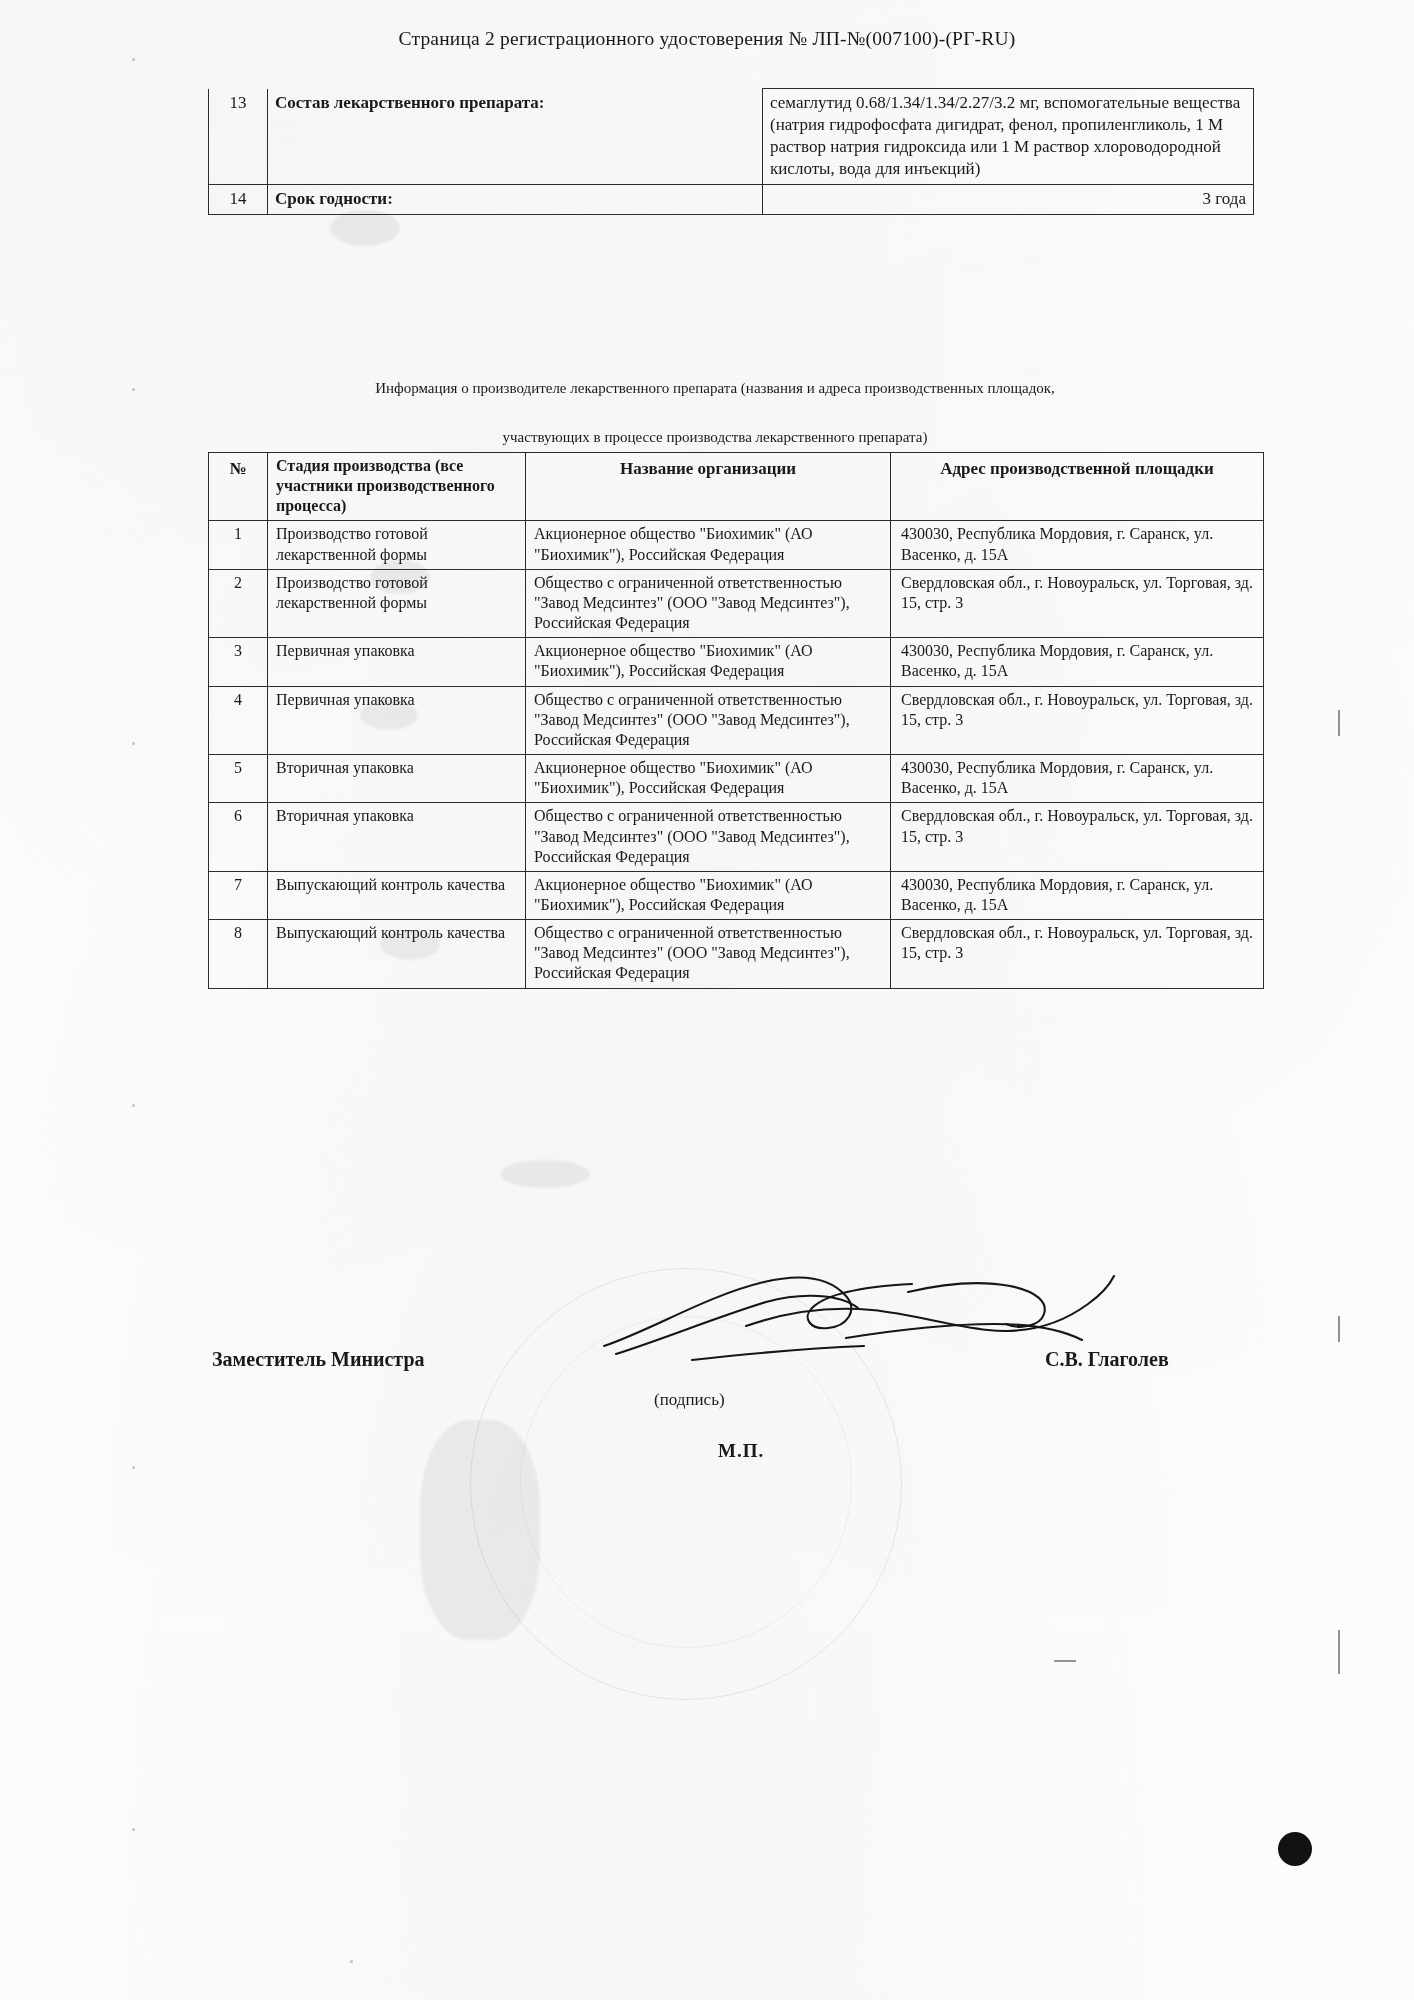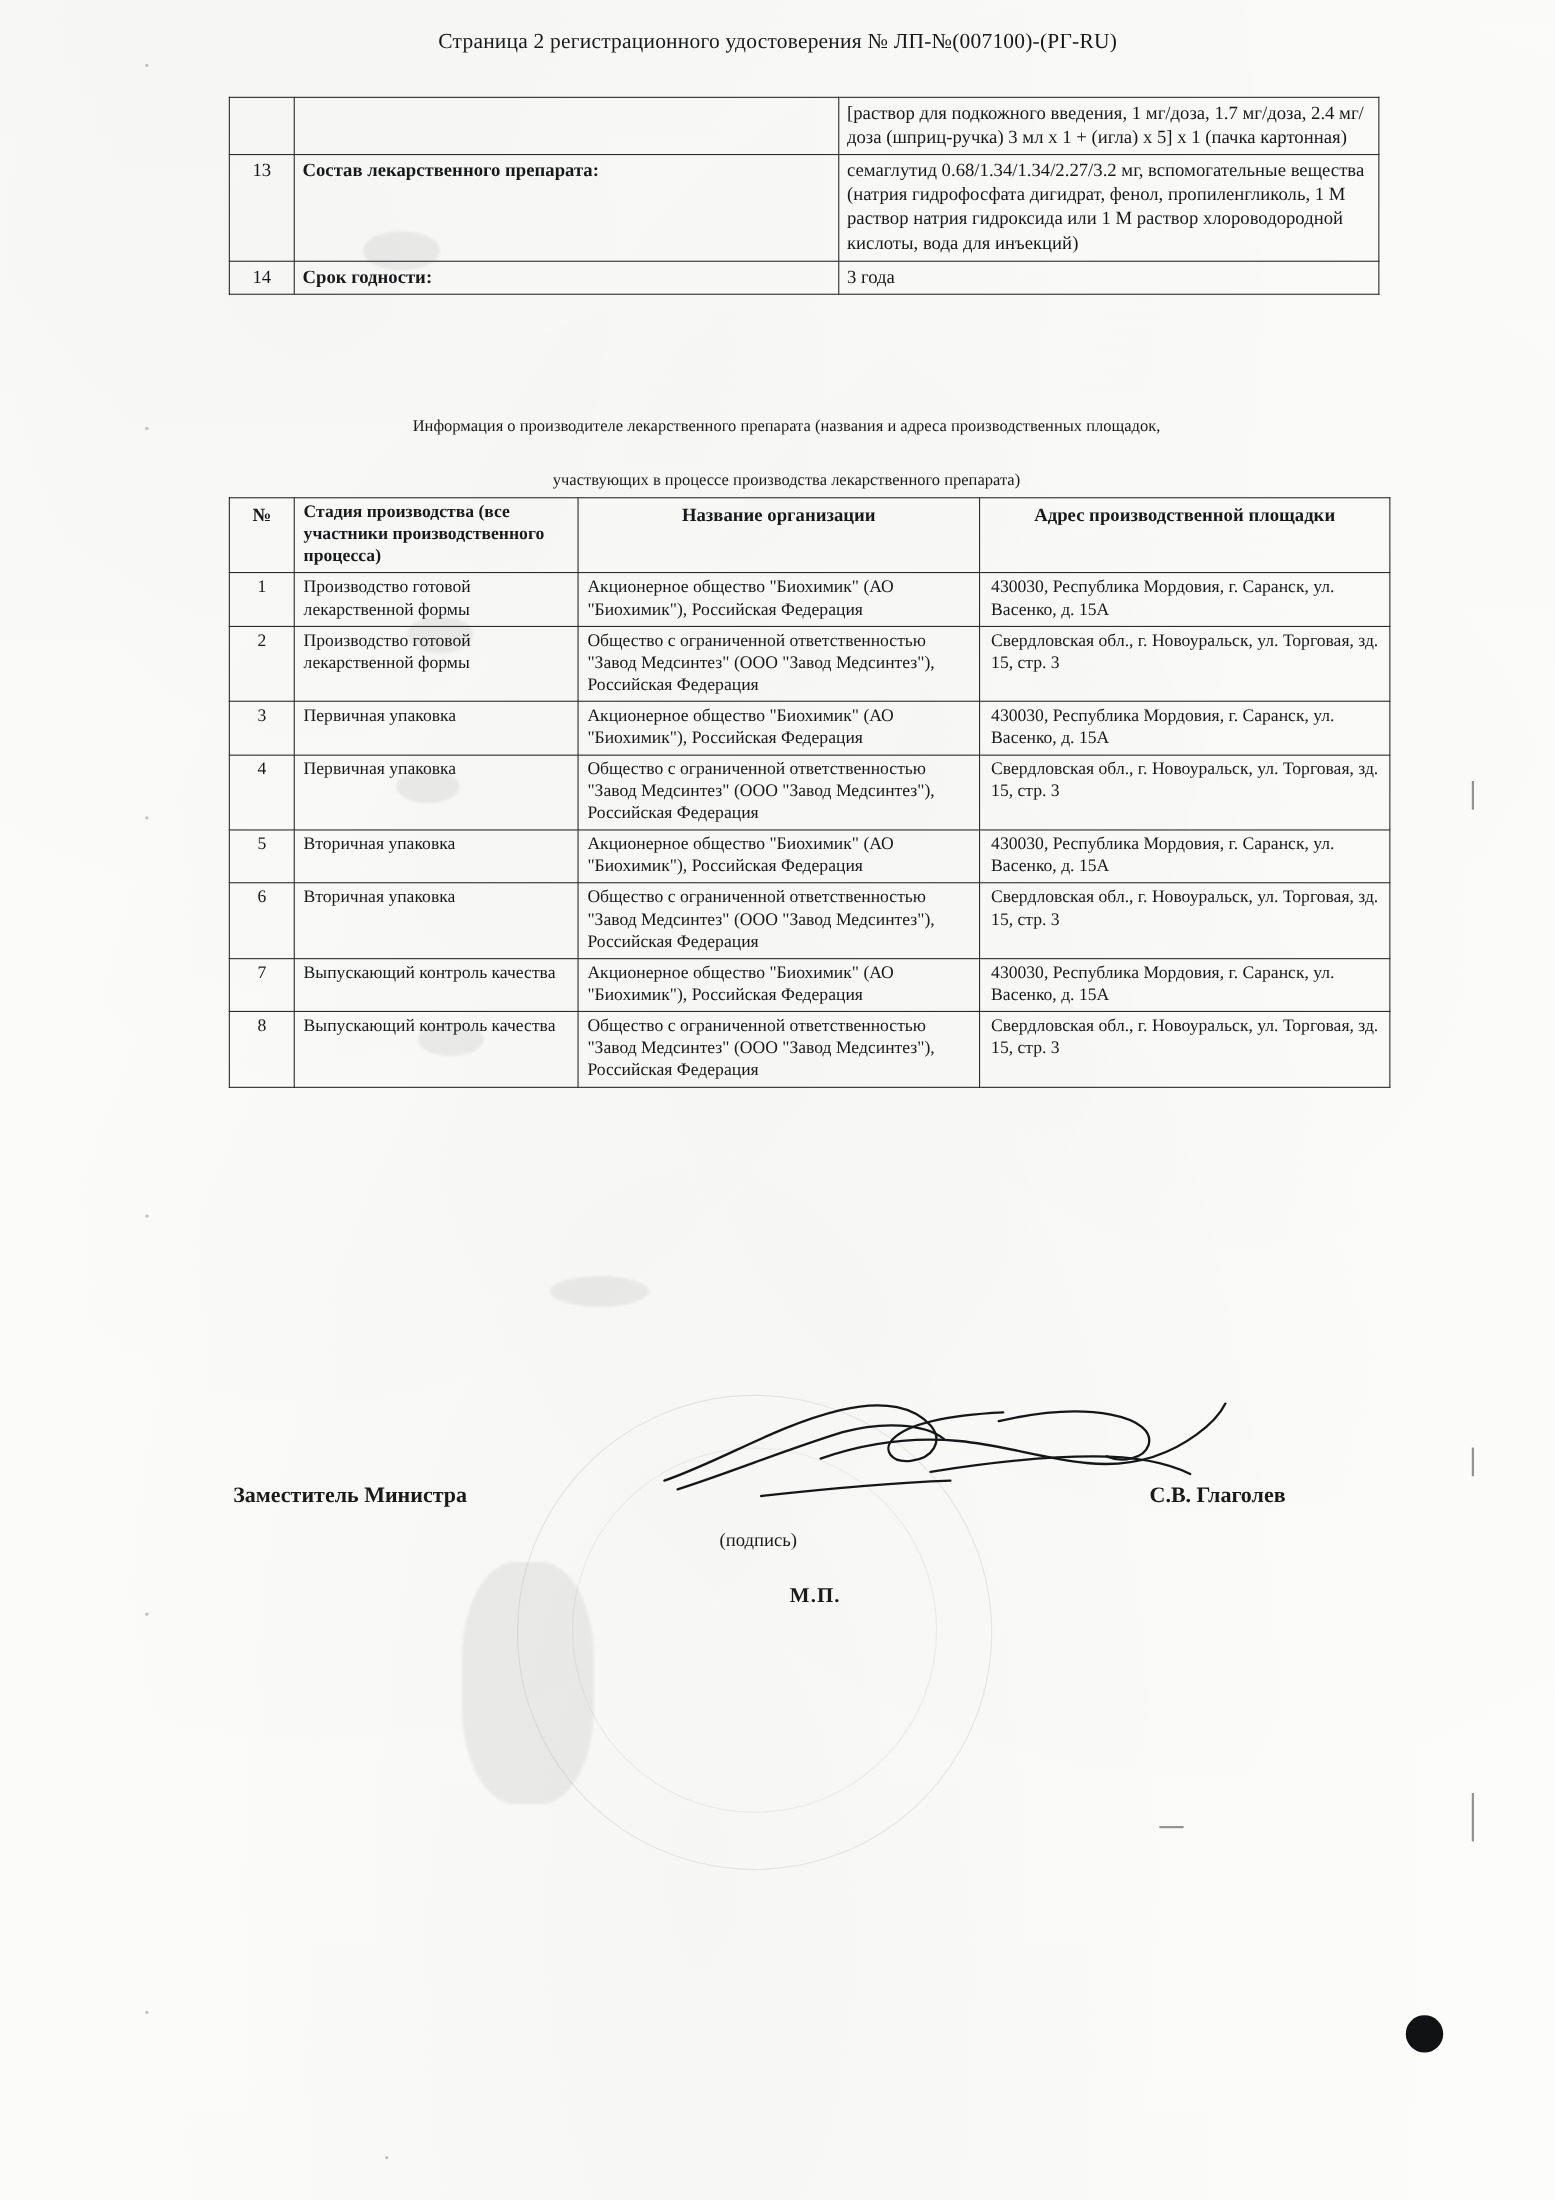--- a/index.html
+++ b/index.html
@@ -59,21 +59,21 @@
   }
   #table-composition {
     top: 88px;
     left: 208px;
     width: 1000px;
   }
   #table-composition .c-num { width: 44px; text-align: center; }
   #table-composition .c-label { width: 480px; font-weight: bold; }
   #table-composition .c-val { width: 476px; }
   .nb { border-top: none !important; }
-  .center { text-align: left; }
+  .center { text-align: right; }
 
   
   .caption {
     position: absolute;
     top: 378px;
     left: 200px;
     width: 1030px;
     font-size: 15px;
     line-height: 1.38;
     text-align: center;
@@ -203,25 +203,20 @@
   <div class="faint" style="top:560px;left:370px;width:60px;height:34px;"></div>
   <div class="faint" style="top:700px;left:360px;width:58px;height:30px;"></div>
   <div class="faint" style="top:930px;left:380px;width:60px;height:30px;"></div>
   <div class="faint" style="top:1160px;left:500px;width:90px;height:28px;"></div>
   <div class="faint" style="top:1420px;left:420px;width:120px;height:220px;border-radius:40%;"></div>
 
   <div class="header-line">Страница 2 регистрационного удостоверения № ЛП-№(007100)-(РГ-RU)</div>
 
   <table class="tbl" id="table-composition">
     <tbody>
-      <tr>
-        <td class="c-num"></td>
-        <td class="c-label"></td>
-        <td class="c-val">[раствор для подкожного введения, 1 мг/доза, 1.7 мг/доза, 2.4 мг/доза (шприц-ручка) 3 мл х 1 + (игла) х 5] х 1 (пачка картонная)</td>
-      </tr>
       <tr>
         <td class="c-num nb">13</td>
         <td class="c-label nb">Состав лекарственного препарата:</td>
         <td class="c-val">семаглутид 0.68/1.34/1.34/2.27/3.2 мг, вспомогательные вещества (натрия гидрофосфата дигидрат, фенол, пропиленгликоль, 1 М раствор натрия гидроксида или 1 М раствор хлороводородной кислоты, вода для инъекций)</td>
       </tr>
       <tr>
         <td class="c-num">14</td>
         <td class="c-label">Срок годности:</td>
         <td class="c-val center">3 года</td>
       </tr>

